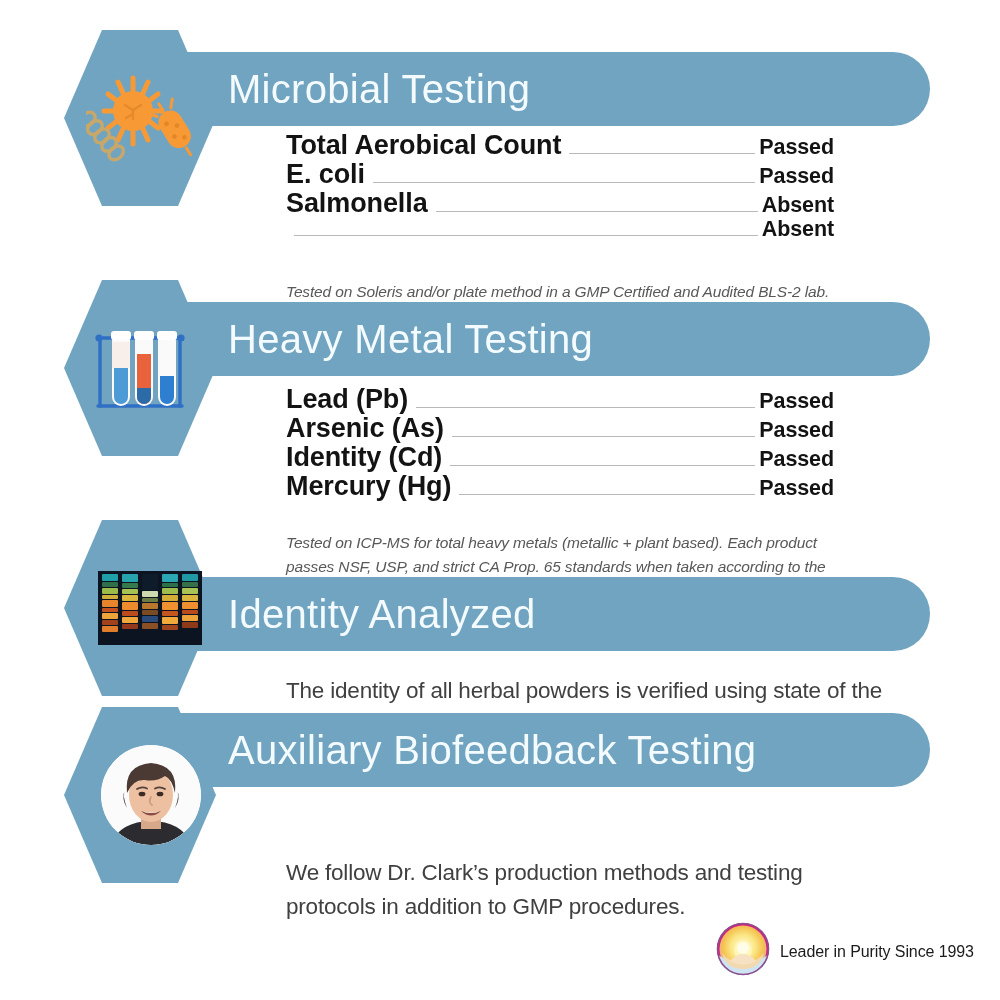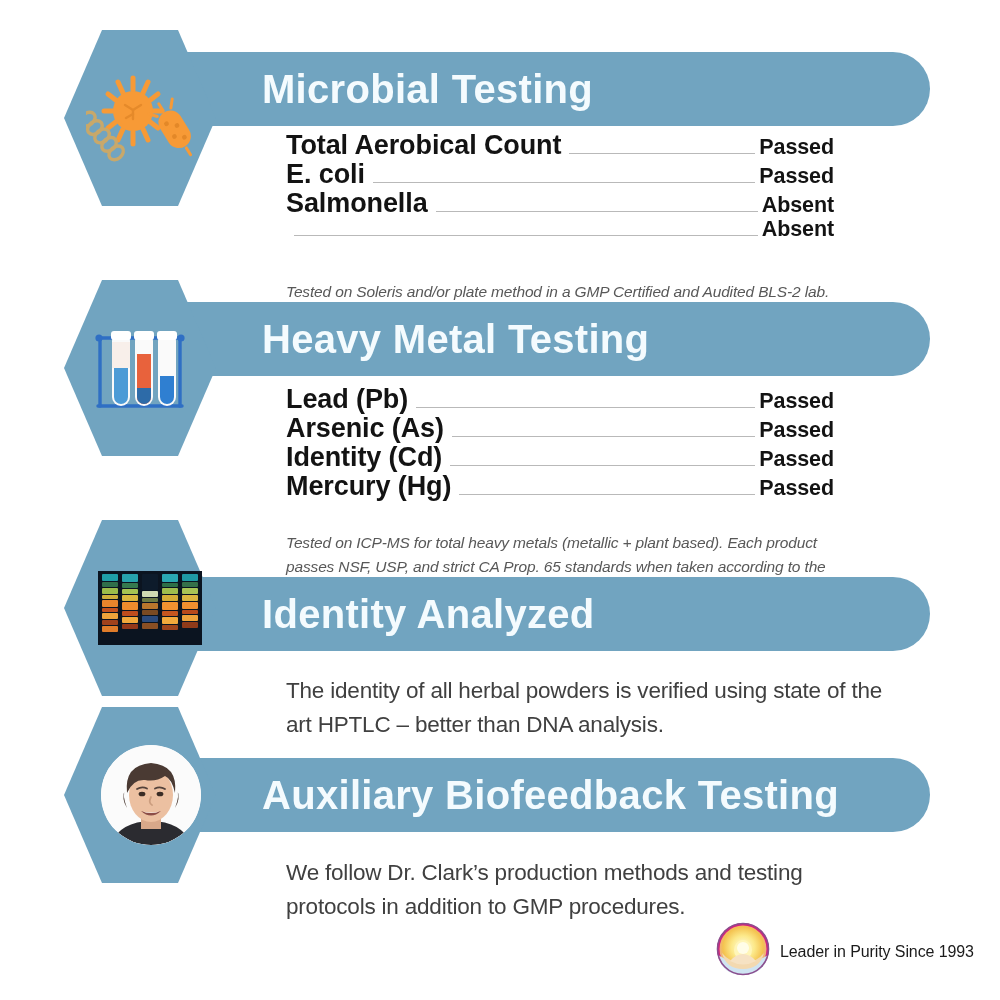--- a/index.html
+++ b/index.html
@@ -59,24 +59,24 @@
     width: 780px;
     height: 74px;
     background: #71A4C0;
     border-radius: 0 37px 37px 0;
     z-index: 2;
     display: flex;
     align-items: center;
   }
 
   .banner-title {
-    margin-left: 112px;
+    margin-left: 78px;
     color: #f4fbfe;
     font-size: 40px;
-    font-weight: 700;
+    font-weight: 400;
     letter-spacing: 0.3px;
     line-height: 1;
     white-space: nowrap;
   }
 
   
   .rows {
     position: absolute;
     left: 286px;
     width: 548px;
@@ -433,21 +433,21 @@
         <div class="gel-band" style="height:9%;background:#eea33a"></div>
         <div class="gel-band" style="height:8%;background:#8e3a19"></div>
       </div>
     </div>
 
     <div class="para" style="top:674px;">The identity of all herbal powders is verified using state of the art HPTLC – better than DNA analysis.</div>
   </div>
 
   <div class="section" style="top:0;">
 
-    <div class="banner" style="top:758px;">
+    <div class="banner" style="top:713px;">
       <div class="banner-title">Auxiliary Biofeedback Testing</div>
     </div>
 
     <div class="hex" style="top:707px;"></div>
 
     <div class="portrait">
       <svg width="100" height="100" viewBox="0 0 100 100">
         <defs>
           <clipPath id="pclip">
               <circle cx="50" cy="50" r="50"></circle>

